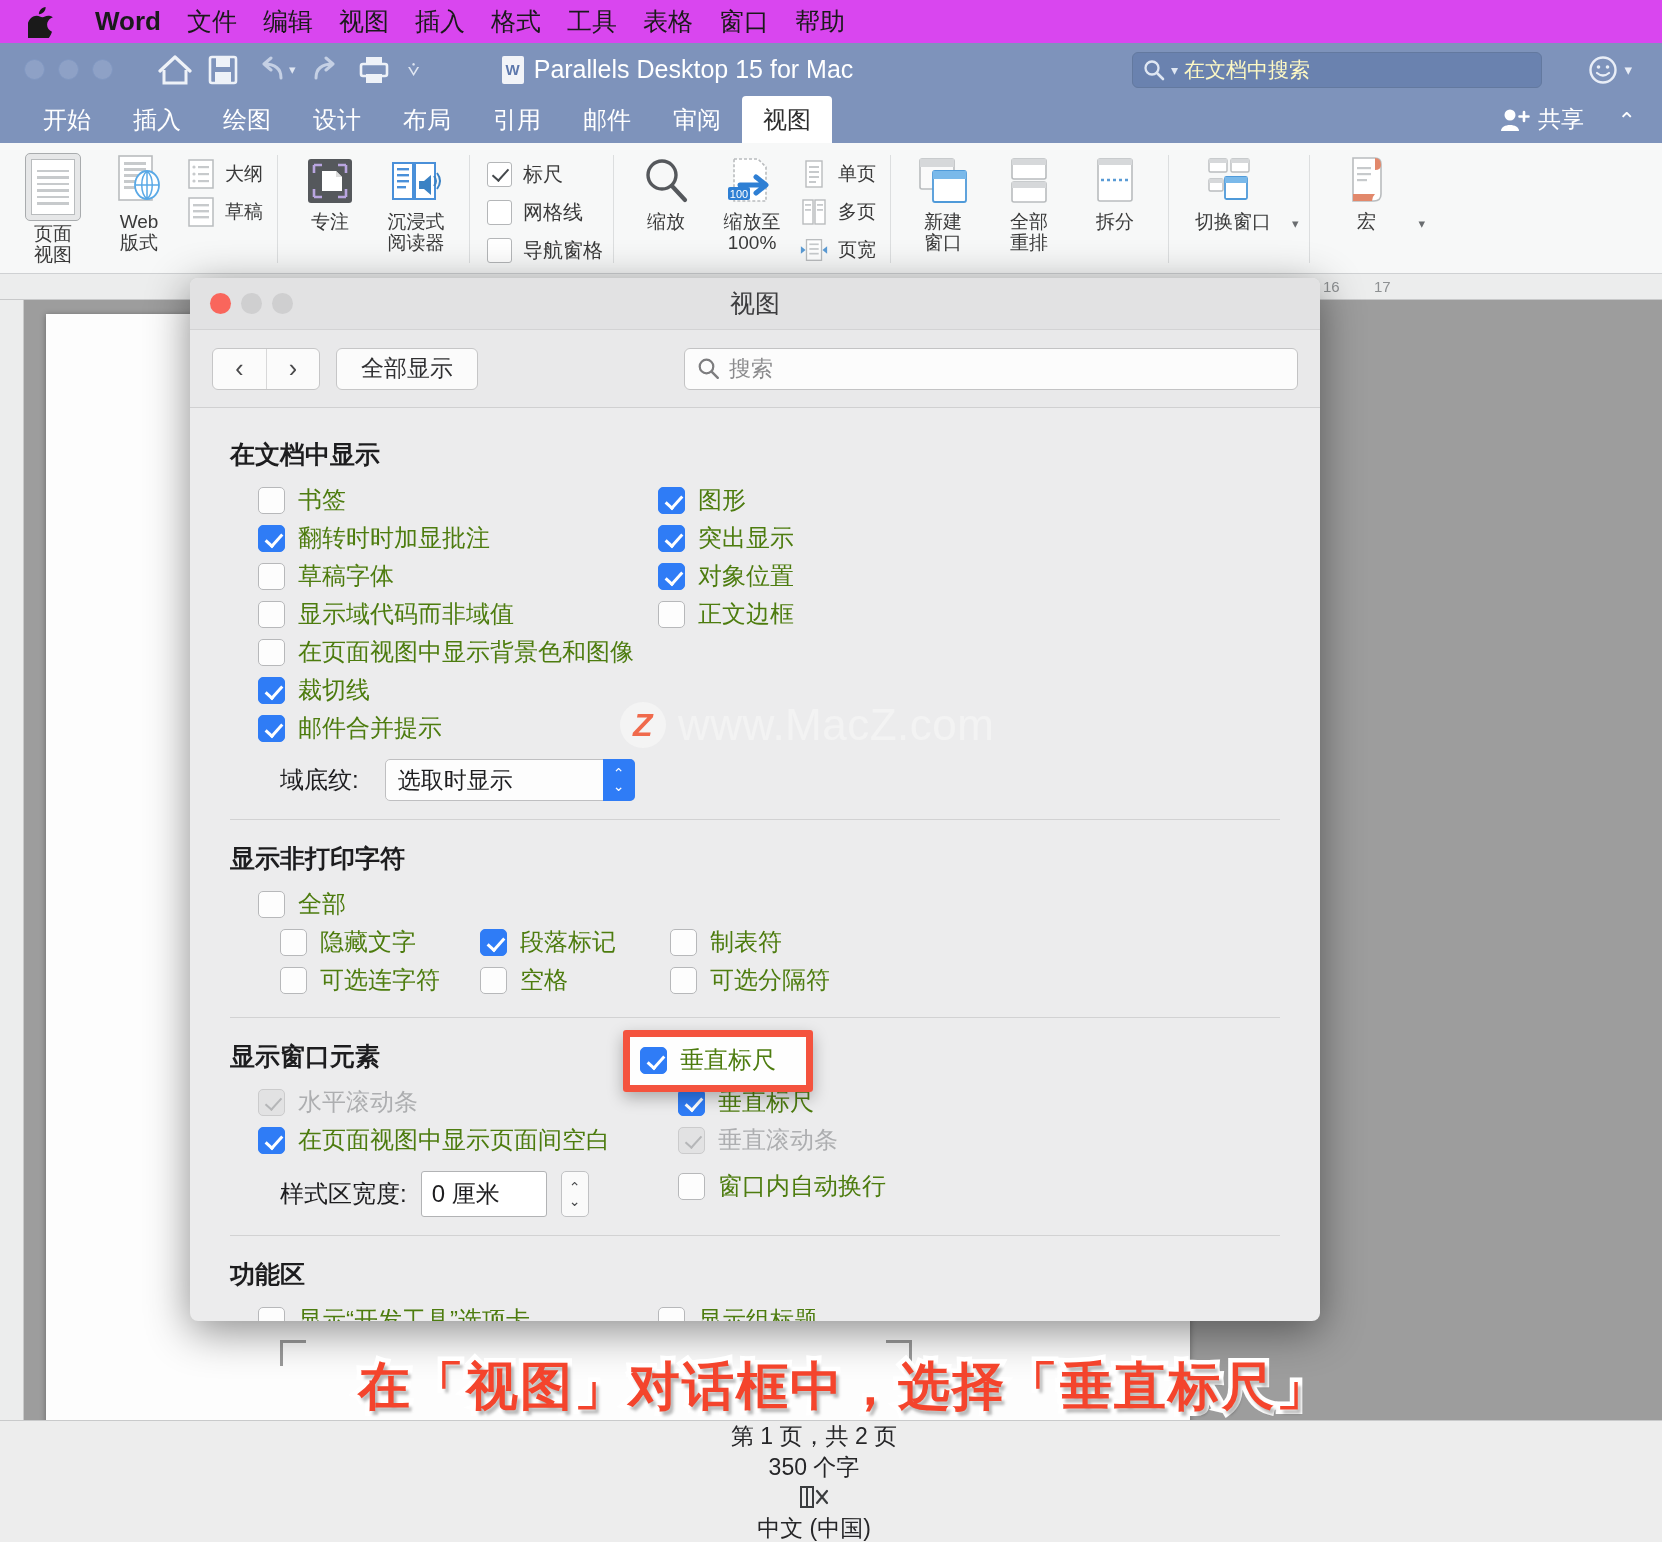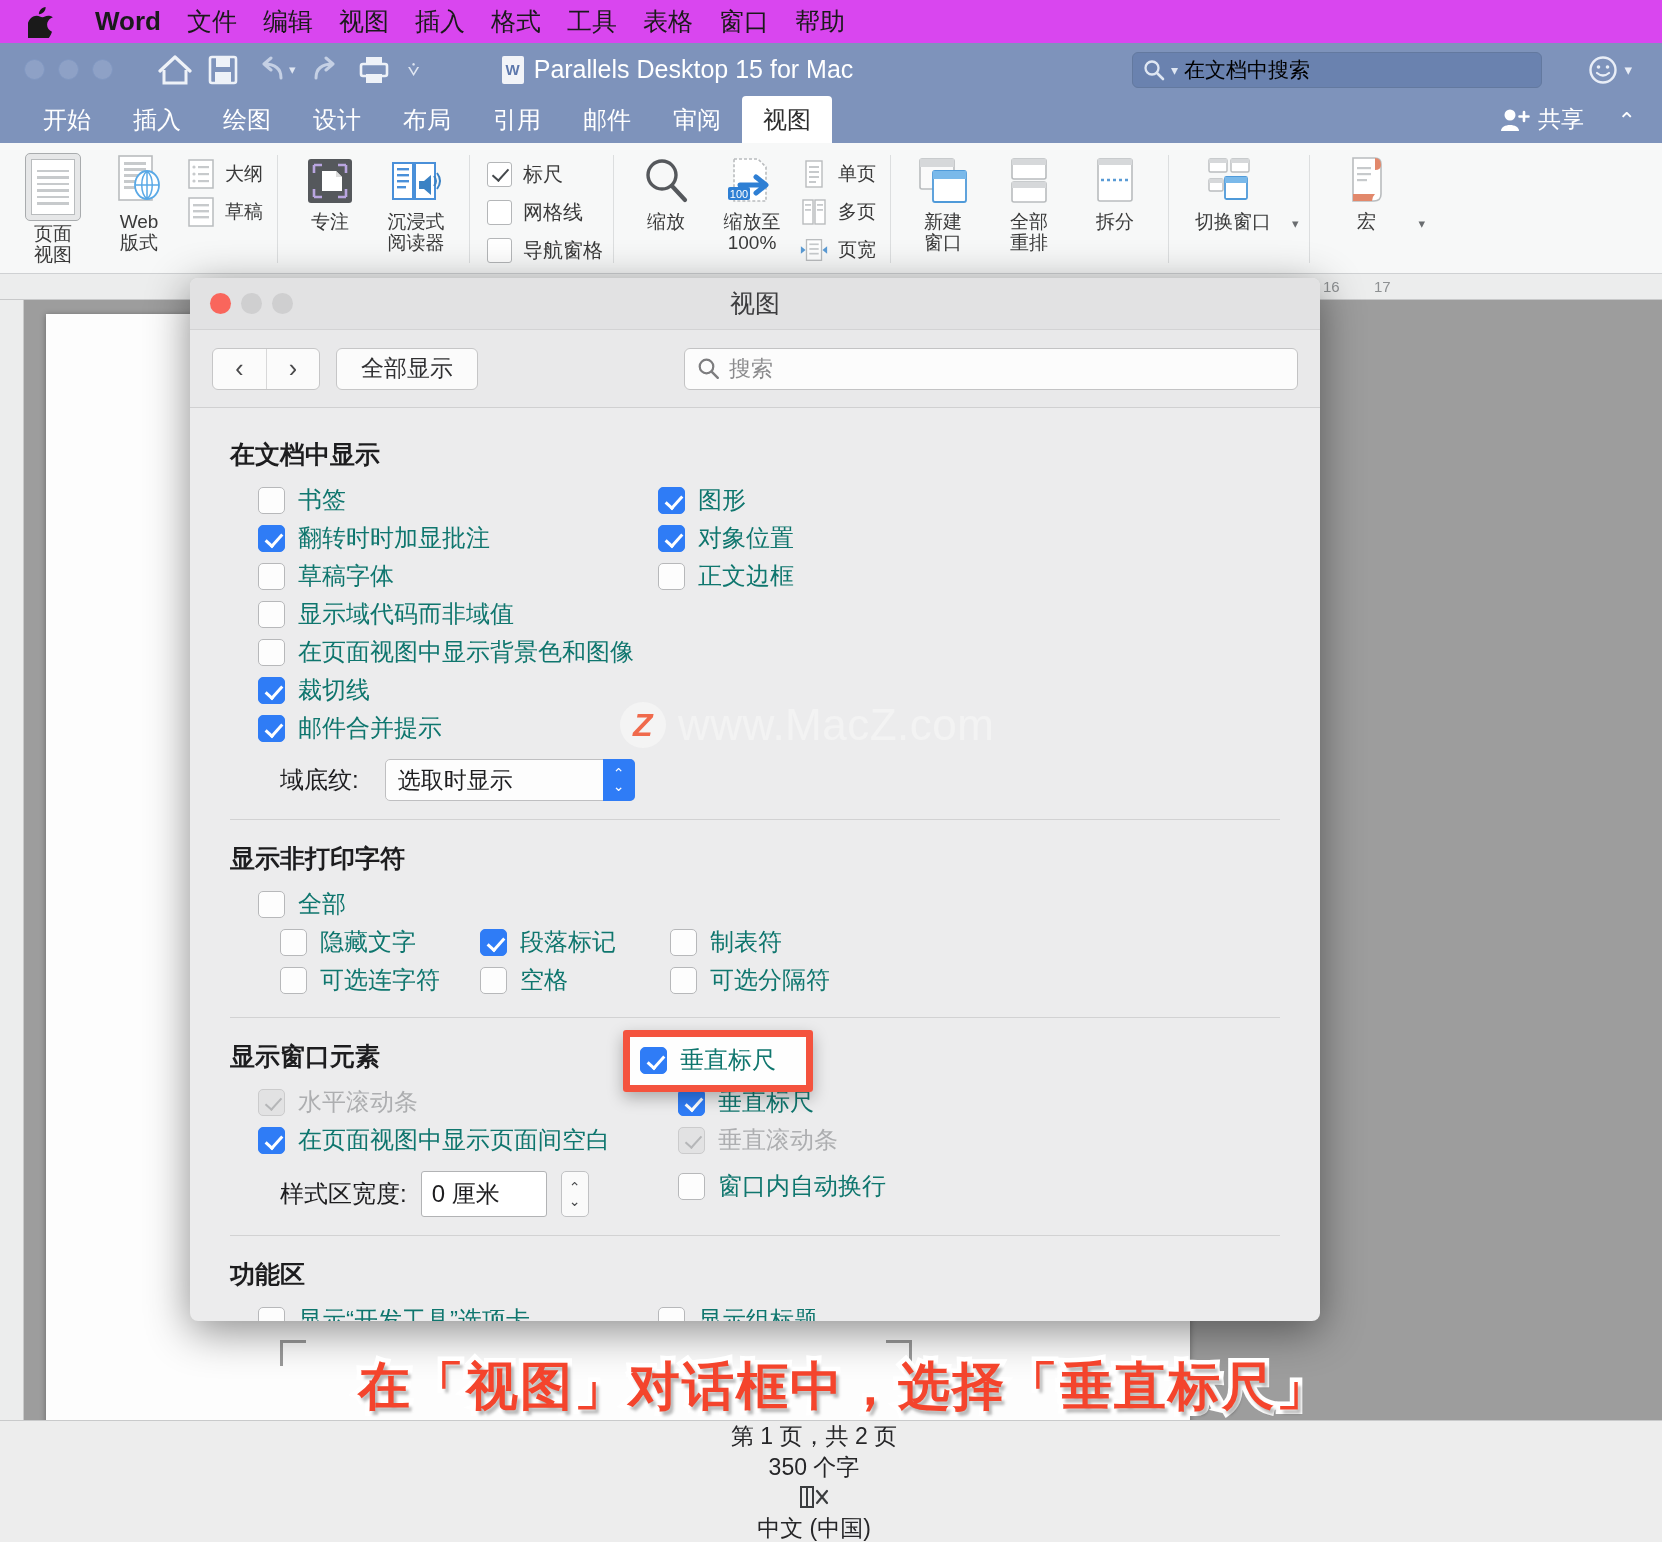--- a/index.html
+++ b/index.html
@@ -56,21 +56,21 @@
     content: "W"; position: absolute; left: 0; top: 0; width: 100%; height: 100%;
     display: flex; align-items: center; justify-content: center;
     font-size: 15px; color: #5e79ad; font-weight: bold;
   }
   .searchbox {
     position: absolute; right: 120px; top: 9px; width: 410px; height: 36px;
     background: #6a82af; border-radius: 6px;
     display: flex; align-items: center; padding: 0 10px; gap: 6px;
     border: 1px solid #63799f;
   }
-  .searchbox .sph { color: #000000; font-size: 21px; }
+  .searchbox .sph { color: #fef9c3; font-size: 21px; }
   .smiley {
     position: absolute; right: 30px; top: 12px;
     display: flex; align-items: center; gap: 6px; color: #e9eef7;
   }
 
   
   .ribtabs {
     position: absolute; left: 0; top: 96px; width: 1662px; height: 47px;
     background: #7e93bb;
     display: flex; align-items: flex-end;
@@ -202,21 +202,21 @@
   .cb.on { background: #2f7cf6; border-color: #2f7cf6; }
   .cb.on::after {
     content: ""; position: absolute; left: 9.5px; top: 4px; width: 7px; height: 14px;
     border: solid #fff; border-width: 0 3px 3px 0; transform: rotate(42deg);
   }
   .cb.dim { background: #e2e2e3; border-color: #cbcbcc; }
   .cb.dim::after {
     content: ""; position: absolute; left: 9.5px; top: 4px; width: 7px; height: 14px;
     border: solid #b5b6b8; border-width: 0 2.5px 2.5px 0; transform: rotate(42deg);
   }
-  .cblabel { font-size: 24px; color: #0f766e; white-space: nowrap; }
+  .cblabel { font-size: 24px; color: #4d7c0f; white-space: nowrap; }
   .cblabel.dim { color: #adaeb0; }
 
   .twocol { display: flex; }
   .col-l { width: 400px; }
   .col-r { width: 460px; }
 
   .fieldrow { display: flex; align-items: center; gap: 14px; margin-top: 12px; }
   .fieldlabel { font-size: 24px; color: #1d1d1f; }
   .popup {
     height: 42px; width: 250px; background: #fdfdfd; border: 1px solid #bfbfc1;
@@ -759,20 +759,24 @@
             <span class="cblabel">邮件合并提示</span>
           </div>
         </div>
         <div class="col-r" style="padding-left:28px;">
           <div class="cbrow">
             <span class="cb on"></span>
             <span class="cblabel">图形</span>
           </div>
           <div class="cbrow">
             <span class="cb on"></span>
+            <span class="cblabel">突出显示</span>
+          </div>
+          <div class="cbrow">
+            <span class="cb on"></span>
             <span class="cblabel">对象位置</span>
           </div>
           <div class="cbrow">
             <span class="cb"></span>
             <span class="cblabel">正文边框</span>
           </div>
         </div>
       </div>
       <div class="fieldrow" style="padding-left:50px;gap:26px;">
         <span class="fieldlabel">域底纹:</span>

